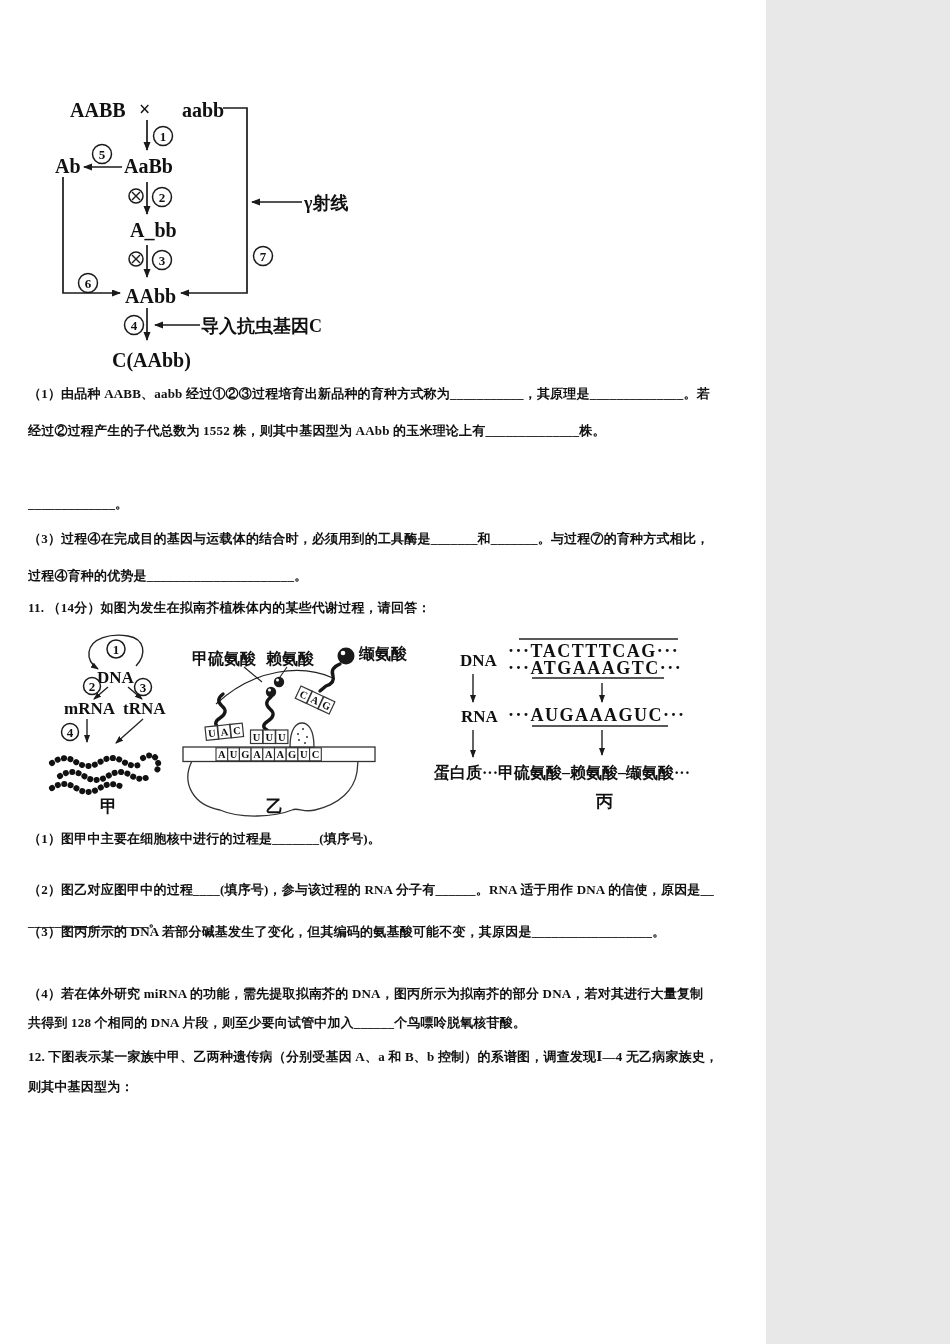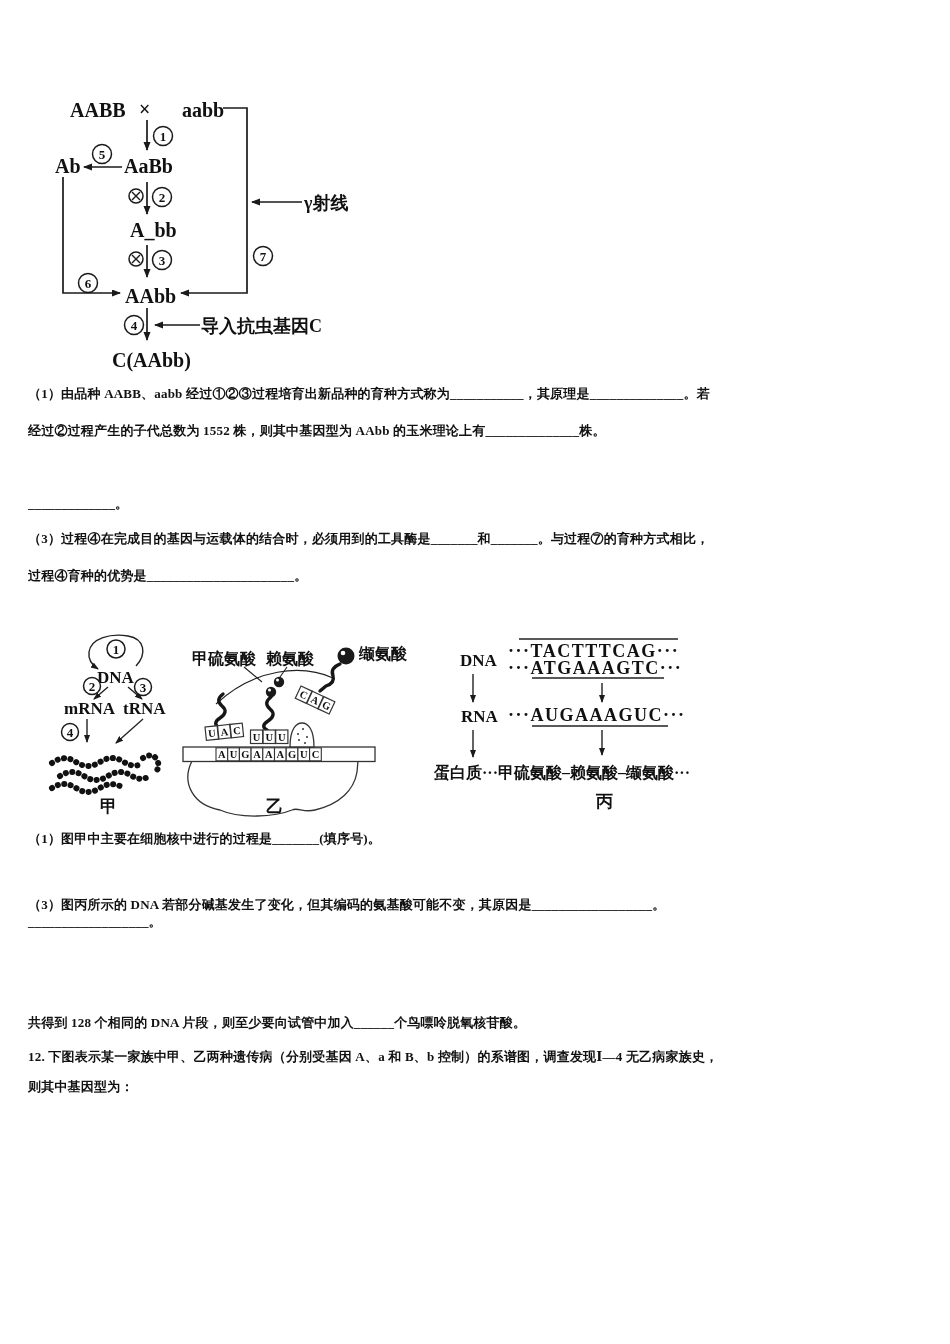--- a/index.html
+++ b/index.html
@@ -1,16 +1,16 @@
 <!DOCTYPE html>
 <html><head>
 <meta charset="utf-8">
 <style>
   html,body{margin:0;padding:0;background:#e8e8e8;}
-  .page{position:relative;width:950px;height:1344px;background:#ffffff;overflow:hidden;
+  .page{position:relative;width:766px;height:1344px;background:#ffffff;overflow:hidden;
         font-family:"Liberation Serif","DejaVu Serif",serif;color:#111;}
   .tl{position:absolute;left:28px;font-size:13px;line-height:19px;font-weight:600;
       white-space:nowrap;letter-spacing:0.2px;}
   svg{position:absolute;overflow:visible;}
   svg text{fill:#111;}
   .gene{font:700 20px "Liberation Serif","DejaVu Serif",serif;}
   .cn18{font:700 18px "Liberation Serif","DejaVu Serif",serif;}
   .dg{font:700 13px "Liberation Serif","DejaVu Serif",serif;text-anchor:middle;}
   .t17{font:700 17px "Liberation Serif","DejaVu Serif",serif;}
   .cjk16{font:700 16px "Liberation Serif","DejaVu Serif",serif;}
@@ -94,20 +94,21 @@
     <text class="cn18" x="264" y="119">γ射线</text>
     <text class="cn18" x="161" y="242">导入抗虫基因C</text>
   </svg>
 
   <div class="tl" style="top:384px">（1）由品种 AABB、aabb 经过①②③过程培育出新品种的育种方式称为___________，其原理是______________。若</div>
   <div class="tl" style="top:421px">经过②过程产生的子代总数为 1552 株，则其中基因型为 AAbb 的玉米理论上有______________株。</div>
   <div class="tl" style="top:494px">_____________。</div>
   <div class="tl" style="top:529px">（3）过程④在完成目的基因与运载体的结合时，必须用到的工具酶是_______和_______。与过程⑦的育种方式相比，</div>
   <div class="tl" style="top:566px">过程④育种的优势是______________________。</div>
 
+  <div class="tl" style="top:598px">11. （14分）如图为发生在拟南芥植株体内的某些代谢过程，请回答：</div>
 
   <svg style="left:40px;top:630px" width="700" height="190" viewBox="0 0 700 190">
     <defs>
       <marker id="af" markerUnits="userSpaceOnUse" markerWidth="8" markerHeight="7" refX="7" refY="3" orient="auto">
         <path d="M0,0 L8,3 L0,6 Z" fill="#1a1a1a"></path>
       </marker>
     </defs>
 
     <g>
       <path class="lnf" d="M 96,36 C 107,24 105,9 88,6 C 71,3 51,8 49,22 C 48,30 52,35 58,39" marker-end="url(#af)"></path>
@@ -241,20 +242,22 @@
       <text class="seq" x="468" y="91">···AUGAAAGUC···</text>
       <path class="lnf" d="M 492,96 H 628"></path>
       <path class="lnf" d="M 433,100 V 127" marker-end="url(#af)"></path>
       <path class="lnf" d="M 562,100 V 125" marker-end="url(#af)"></path>
       <text class="cjk16" x="394" y="148">蛋白质···甲硫氨酸–赖氨酸–缬氨酸···</text>
       <text class="t17" x="556" y="177">丙</text>
     </g>
   </svg>
 
   <div class="tl" style="top:829px">（1）图甲中主要在细胞核中进行的过程是_______(填序号)。</div>
+  <div class="tl" style="top:880px">（2）图乙对应图甲中的过程____(填序号)，参与该过程的 RNA 分子有______。RNA 适于用作 DNA 的信使，原因是__</div>
   <div class="tl" style="top:912px">__________________。</div>
-  <div class="tl" style="top:895px">（3）图丙所示的 DNA 若部分碱基发生了变化，但其编码的氨基酸可能不变，其原因是__________________。</div>
+  <div class="tl" style="top:922px">（3）图丙所示的 DNA 若部分碱基发生了变化，但其编码的氨基酸可能不变，其原因是__________________。</div>
+  <div class="tl" style="top:984px">（4）若在体外研究 miRNA 的功能，需先提取拟南芥的 DNA，图丙所示为拟南芥的部分 DNA，若对其进行大量复制</div>
   <div class="tl" style="top:1013px">共得到 128 个相同的 DNA 片段，则至少要向试管中加入______个鸟嘌呤脱氧核苷酸。</div>
 
   <div class="tl" style="top:1047px">12. 下图表示某一家族中甲、乙两种遗传病（分别受基因 A、a 和 B、b 控制）的系谱图，调查发现Ⅰ—4 无乙病家族史，</div>
   <div class="tl" style="top:1077px">则其中基因型为：</div>
 
 </div>
 
 </body></html>

